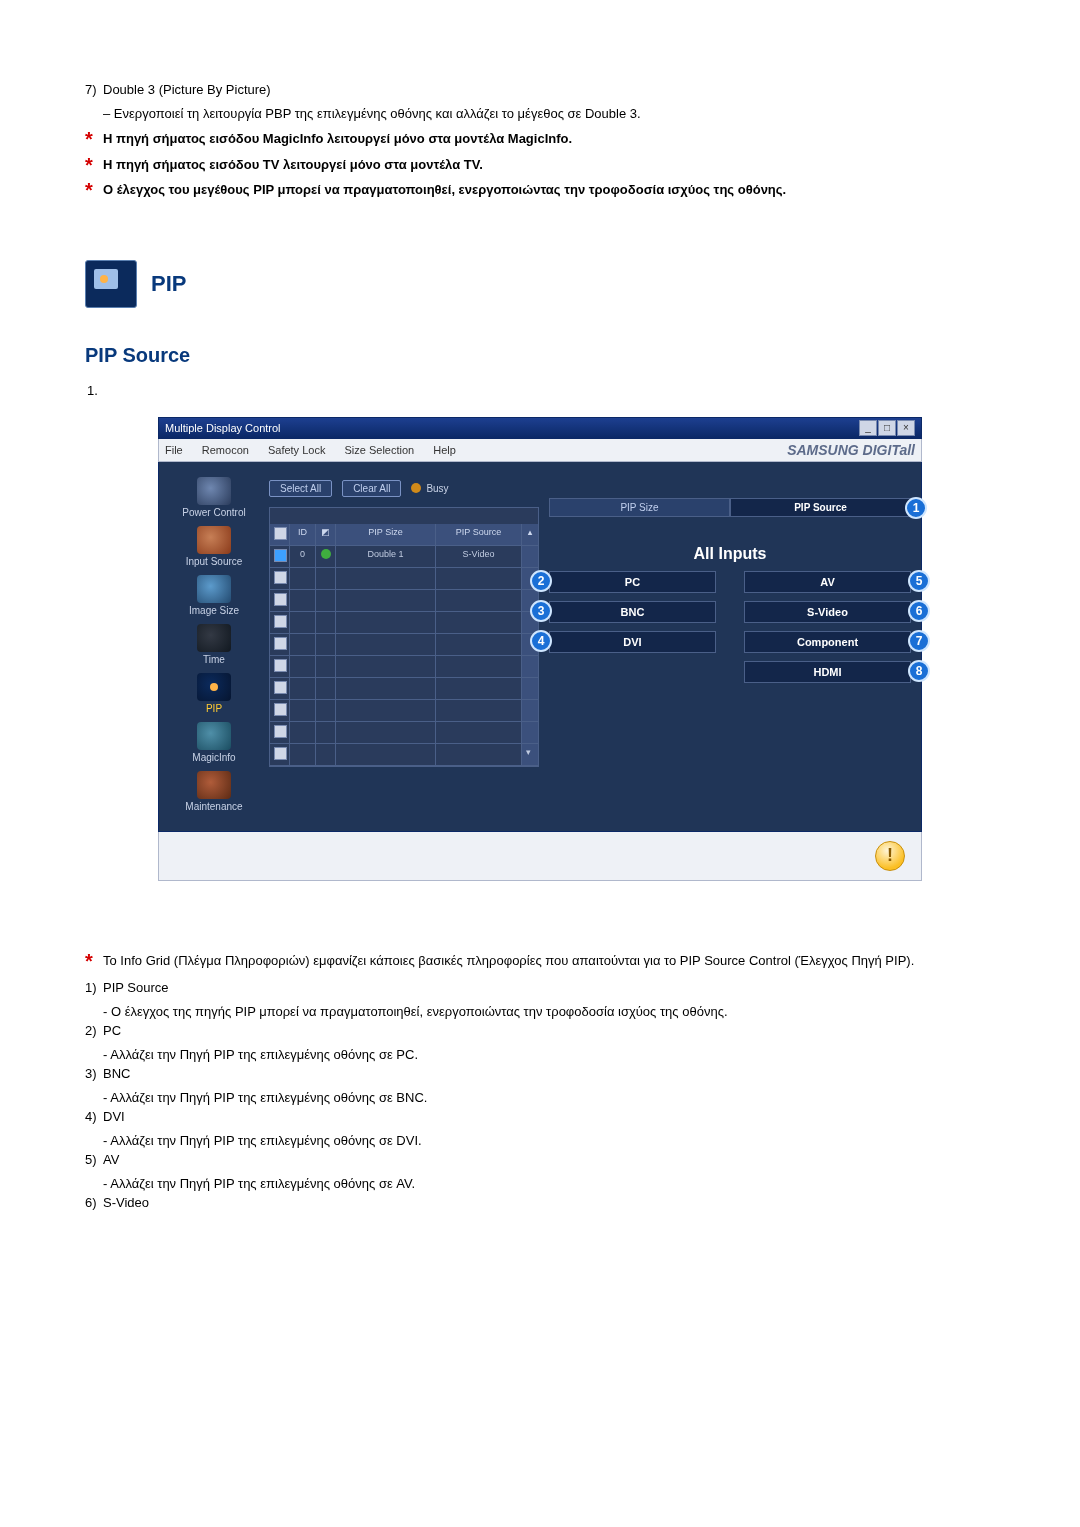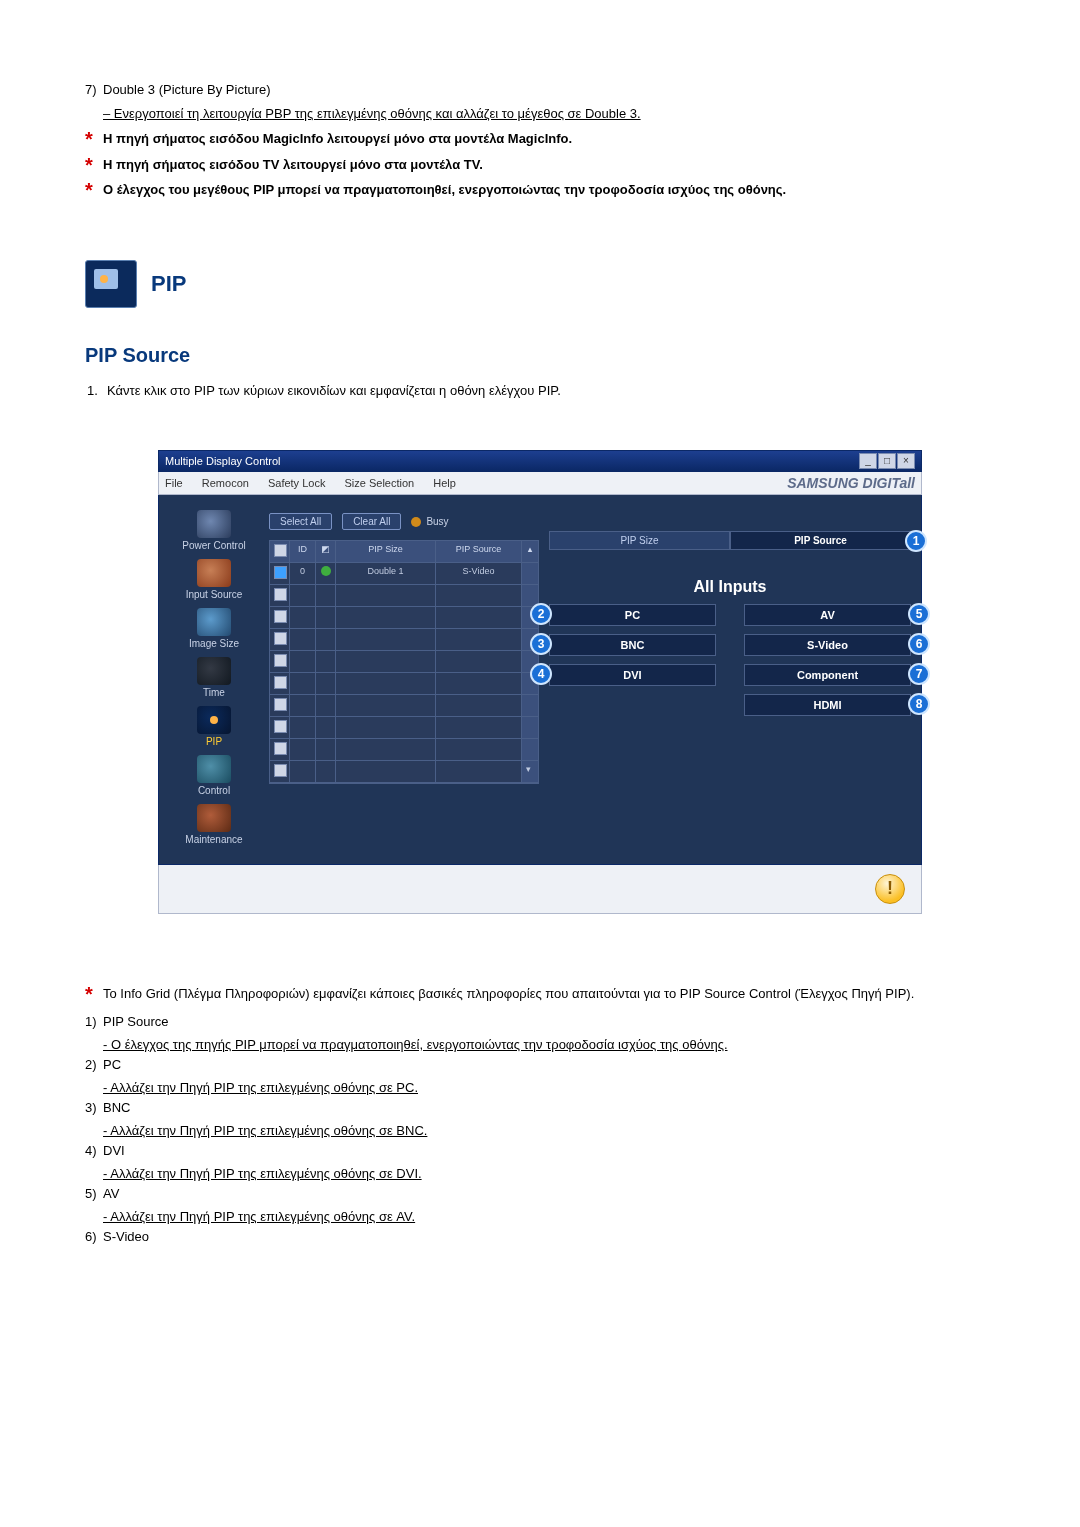--- a/index.html
+++ b/index.html
@@ -20,21 +20,20 @@
     margin-bottom: 4px;
     line-height: 1.5;
   }
   .num-item .num {
     position: absolute;
     left: 0;
   }
   .sub-line {
     padding-left: 18px;
     line-height: 1.5;
-    text-decoration: underline;
   }
   .star-line {
     position: relative;
     padding-left: 18px;
     margin-top: 6px;
     line-height: 1.5;
   }
   .star {
     position: absolute;
     left: 0;
@@ -219,20 +218,21 @@
   .grid {
     border: 1px solid #4a5f88;
     background: #2a3b5c;
   }
   .grow { display: flex; }
   .ghdr .gcell {
     background: #3b507c;
     color: #cdd8ee;
     font-size: 9px;
     text-align: center;
+    margin-top: 16px;
   }
   .gcell {
     border-right: 1px solid #4a5f88;
     border-bottom: 1px solid #4a5f88;
     padding: 3px 4px;
     font-size: 9px;
     color: #c0cbe0;
     box-sizing: border-box;
   }
   .gcell.ck { width: 20px; text-align:center; }
@@ -407,21 +407,20 @@
 
   <div class="section-header">
     <div class="section-icon"></div>
     <div class="section-title">PIP</div>
   </div>
 
   <div class="subsection-title">PIP Source</div>
 
   <div class="ordered-step">
     <span class="onum">1.</span>
-    <span>Κάντε κλικ στο PIP των κύριων εικονιδίων και εμφανίζεται η οθόνη ελέγχου PIP.</span>
   </div>
 
   <div class="app-wrap">
 
     <div class="app-titlebar">
       <span>Multiple Display Control</span>
       <span class="wbtns">
         <span class="wbtn">_</span>
         <span class="wbtn">□</span>
         <span class="wbtn">×</span>
@@ -457,21 +456,21 @@
         <div class="side-item">
           <div class="sicon sz"></div>
           <span>Time</span>
         </div>
         <div class="side-item active">
           <div class="sicon tm"></div>
           <span>PIP</span>
         </div>
         <div class="side-item">
           <div class="sicon st"></div>
-          <span>Control</span>
+          <span>MagicInfo</span>
         </div>
         <div class="side-item">
           <div class="sicon mt"></div>
           <span>Maintenance</span>
         </div>
       </div>
 
       <div class="center-col">
         <div class="ctl-row">
           <span class="pill-btn">Select All</span>

